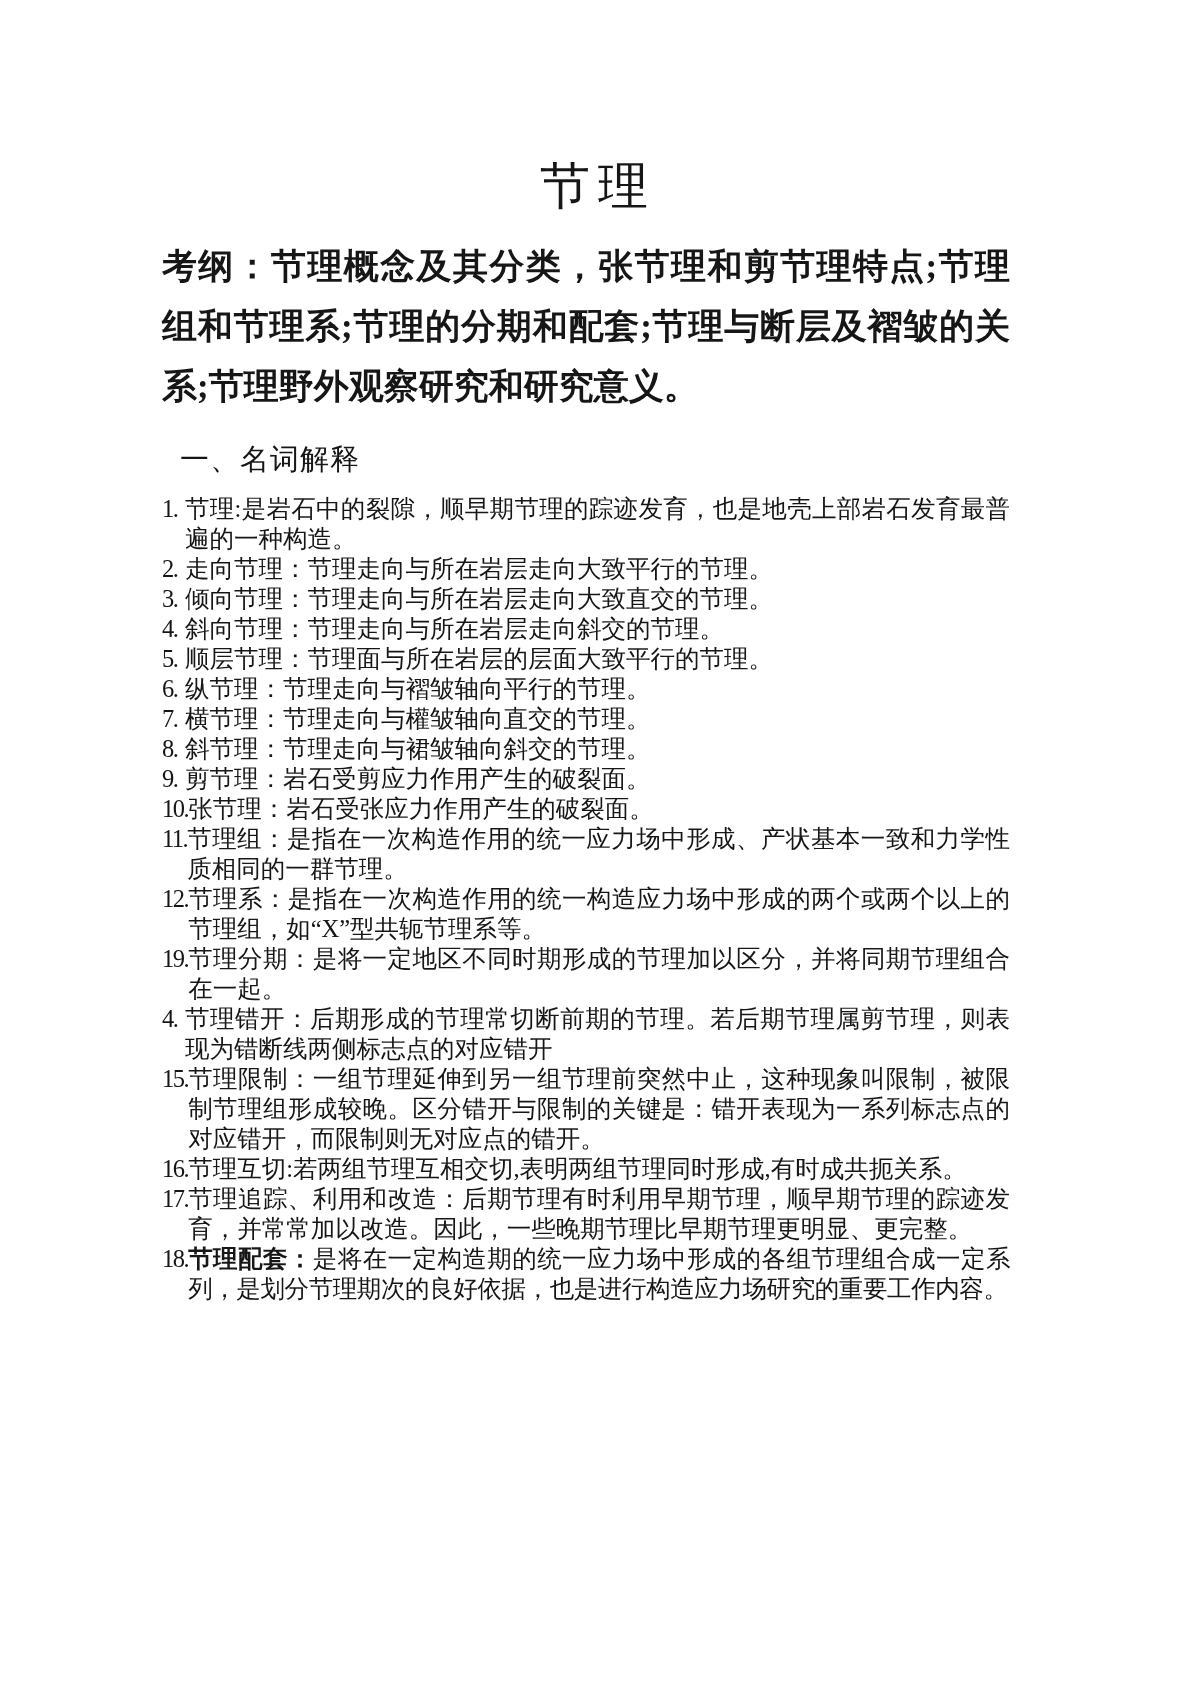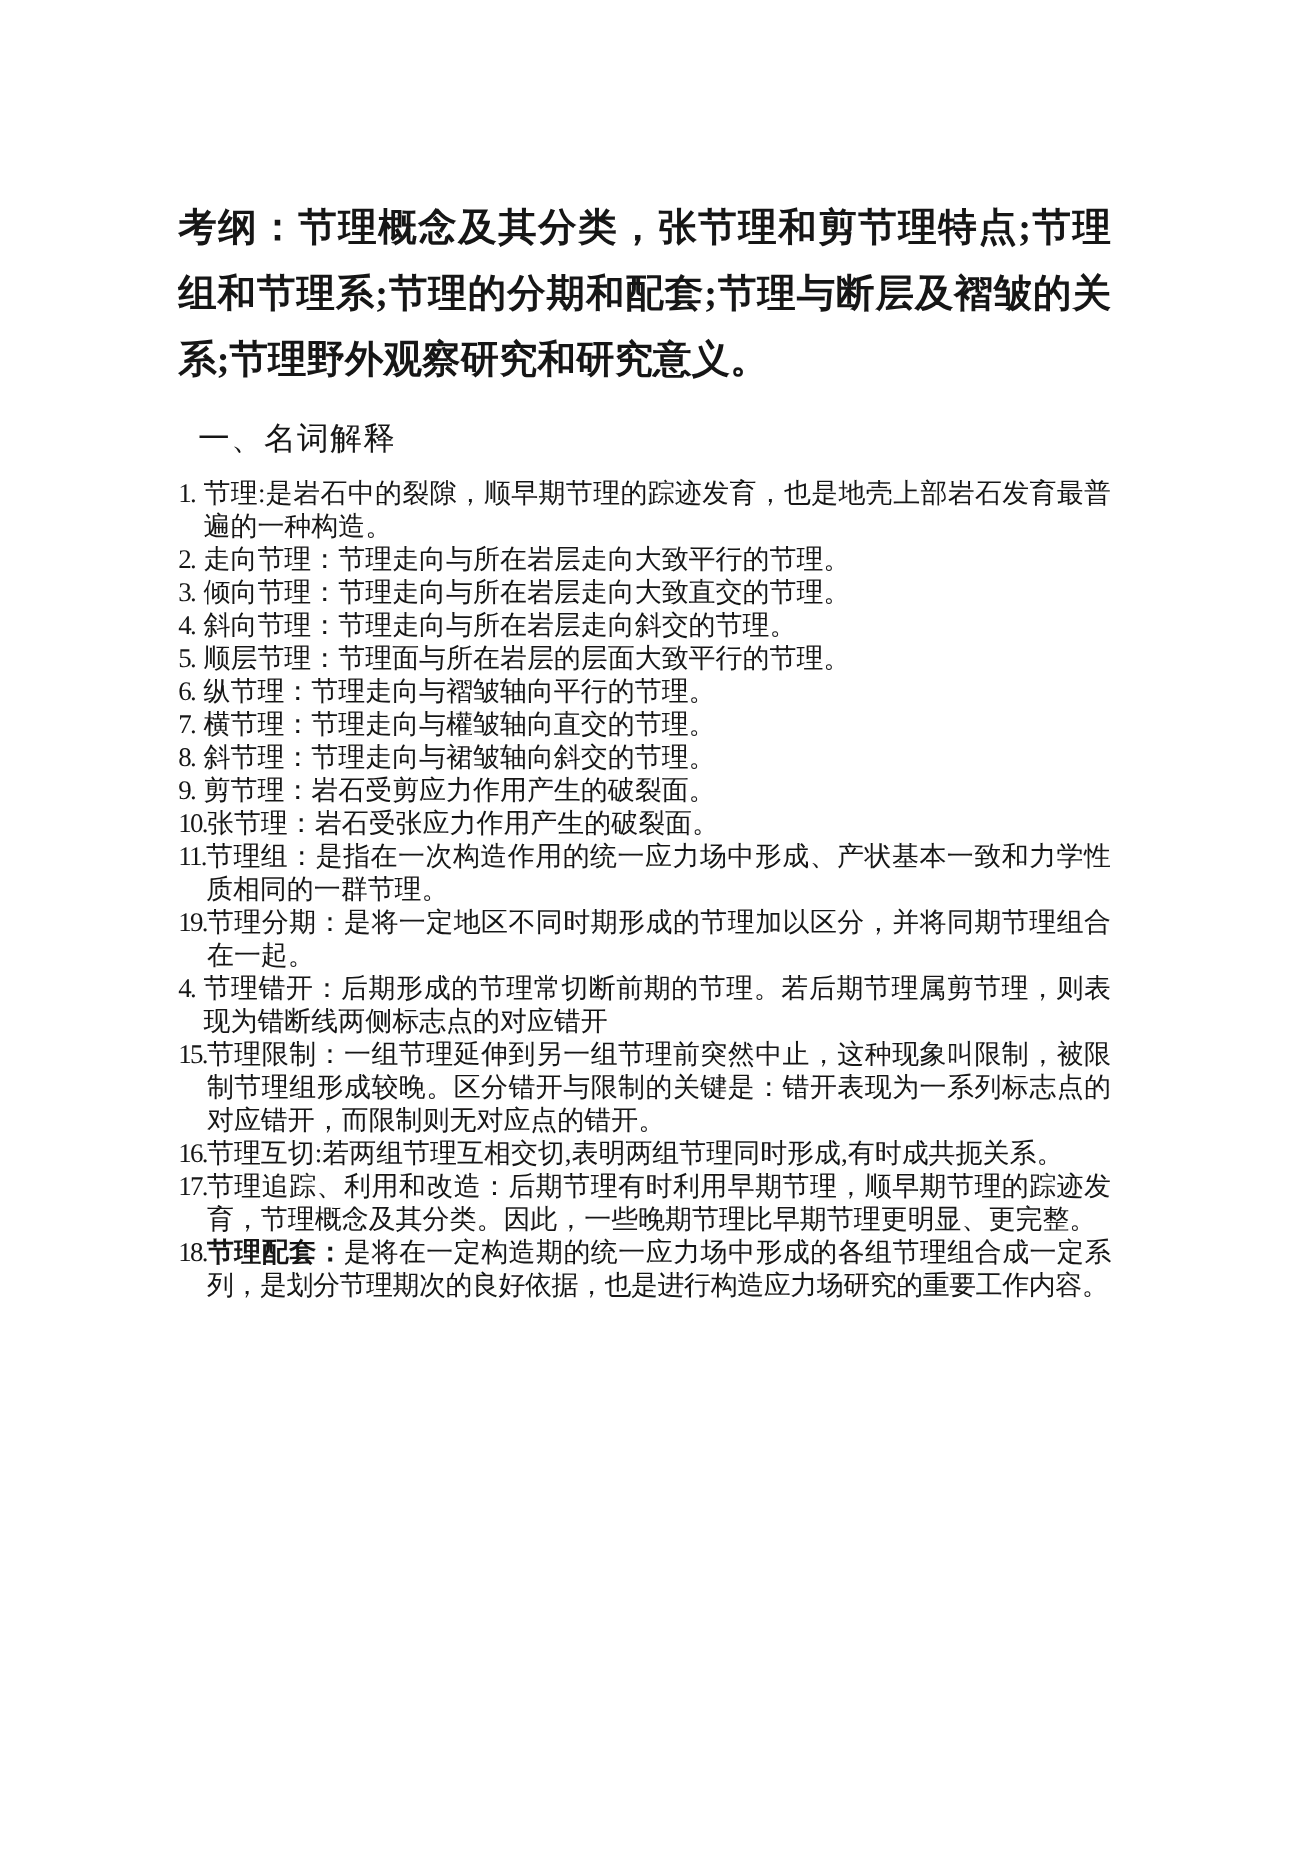--- a/index.html
+++ b/index.html
@@ -68,20 +68,21 @@
   }
   .li-term {
     font-weight: 700;
   }
 </style>
 </head>
 <body>
 
 <div class="page">
 
+  <h1 class="doc-title">节理</h1>
 
   <p class="syllabus">考纲：节理概念及其分类，张节理和剪节理特点;节理组和节理系;节理的分期和配套;节理与断层及褶皱的关系;节理野外观察研究和研究意义。</p>
 
   <h2 class="section-heading">一、名词解释</h2>
 
   <ol class="def-list">
     <li class="def-item">
       <span class="li-num">1.</span>
       <span class="li-text">节理:是岩石中的裂隙，顺早期节理的踪迹发育，也是地壳上部岩石发育最普遍的一种构造。</span>
     </li>
@@ -119,38 +120,42 @@
     </li>
     <li class="def-item">
       <span class="li-num">10.</span>
       <span class="li-text">张节理：岩石受张应力作用产生的破裂面。</span>
     </li>
     <li class="def-item">
       <span class="li-num">11.</span>
       <span class="li-text">节理组：是指在一次构造作用的统一应力场中形成、产状基本一致和力学性质相同的一群节理。</span>
     </li>
     <li class="def-item">
+      <span class="li-num">12.</span>
+      <span class="li-text">节理系：是指在一次构造作用的统一构造应力场中形成的两个或两个以上的节理组，如“X”型共轭节理系等。</span>
+    </li>
+    <li class="def-item">
       <span class="li-num">19.</span>
       <span class="li-text">节理分期：是将一定地区不同时期形成的节理加以区分，并将同期节理组合在一起。</span>
     </li>
     <li class="def-item">
       <span class="li-num">4.</span>
       <span class="li-text">节理错开：后期形成的节理常切断前期的节理。若后期节理属剪节理，则表现为错断线两侧标志点的对应错开</span>
     </li>
     <li class="def-item">
       <span class="li-num">15.</span>
       <span class="li-text">节理限制：一组节理延伸到另一组节理前突然中止，这种现象叫限制，被限制节理组形成较晚。区分错开与限制的关键是：错开表现为一系列标志点的对应错开，而限制则无对应点的错开。</span>
     </li>
     <li class="def-item">
       <span class="li-num">16.</span>
       <span class="li-text">节理互切:若两组节理互相交切,表明两组节理同时形成,有时成共扼关系。</span>
     </li>
     <li class="def-item">
       <span class="li-num">17.</span>
-      <span class="li-text">节理追踪、利用和改造：后期节理有时利用早期节理，顺早期节理的踪迹发育，节理概念及其分类。因此，一些晚期节理比早期节理更明显、更完整。</span>
+      <span class="li-text">节理追踪、利用和改造：后期节理有时利用早期节理，顺早期节理的踪迹发育，并常常加以改造。因此，一些晚期节理比早期节理更明显、更完整。</span>
     </li>
     <li class="def-item tight">
       <span class="li-num">18.</span>
       <span class="li-text"><b class="li-term">节理配套：</b><span>是将在一定构造期的统一应力场中形成的各组节理组合成一定系列，是划分节理期次的良好依据，也是进行构造应力场研究的重要工作内容。</span></span>
     </li>
   </ol>
 
 </div>
 
 </body></html>

